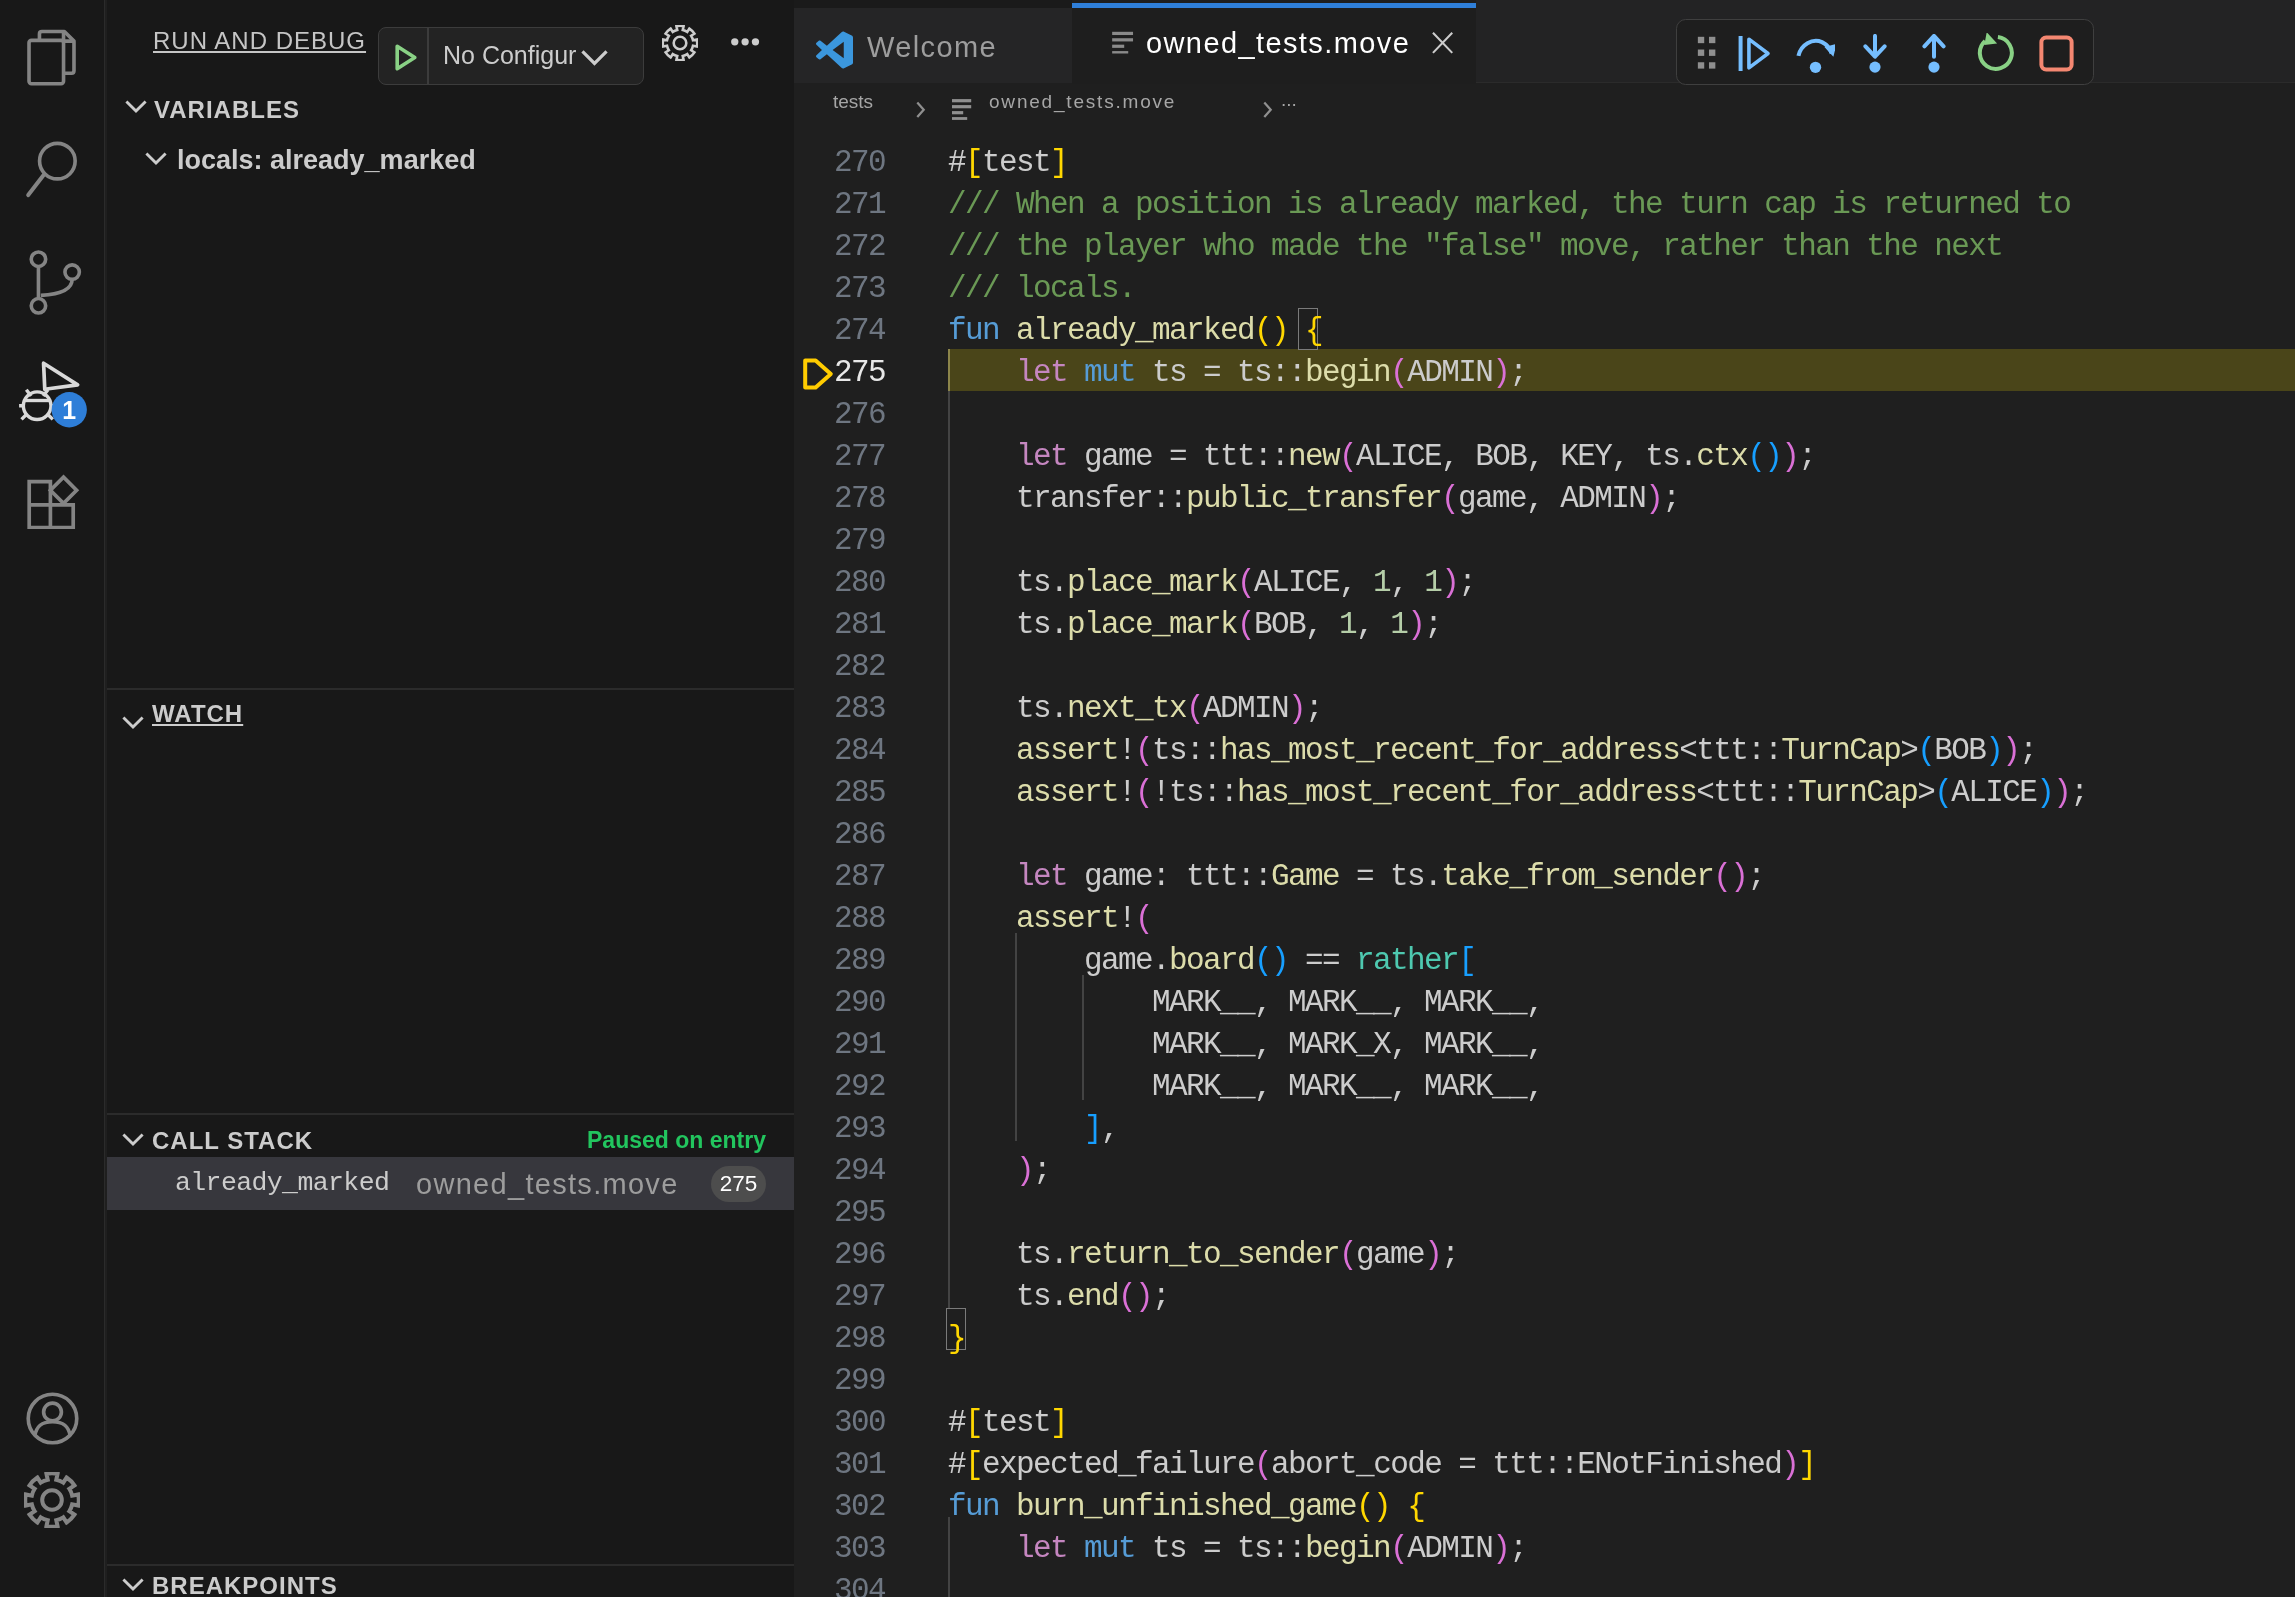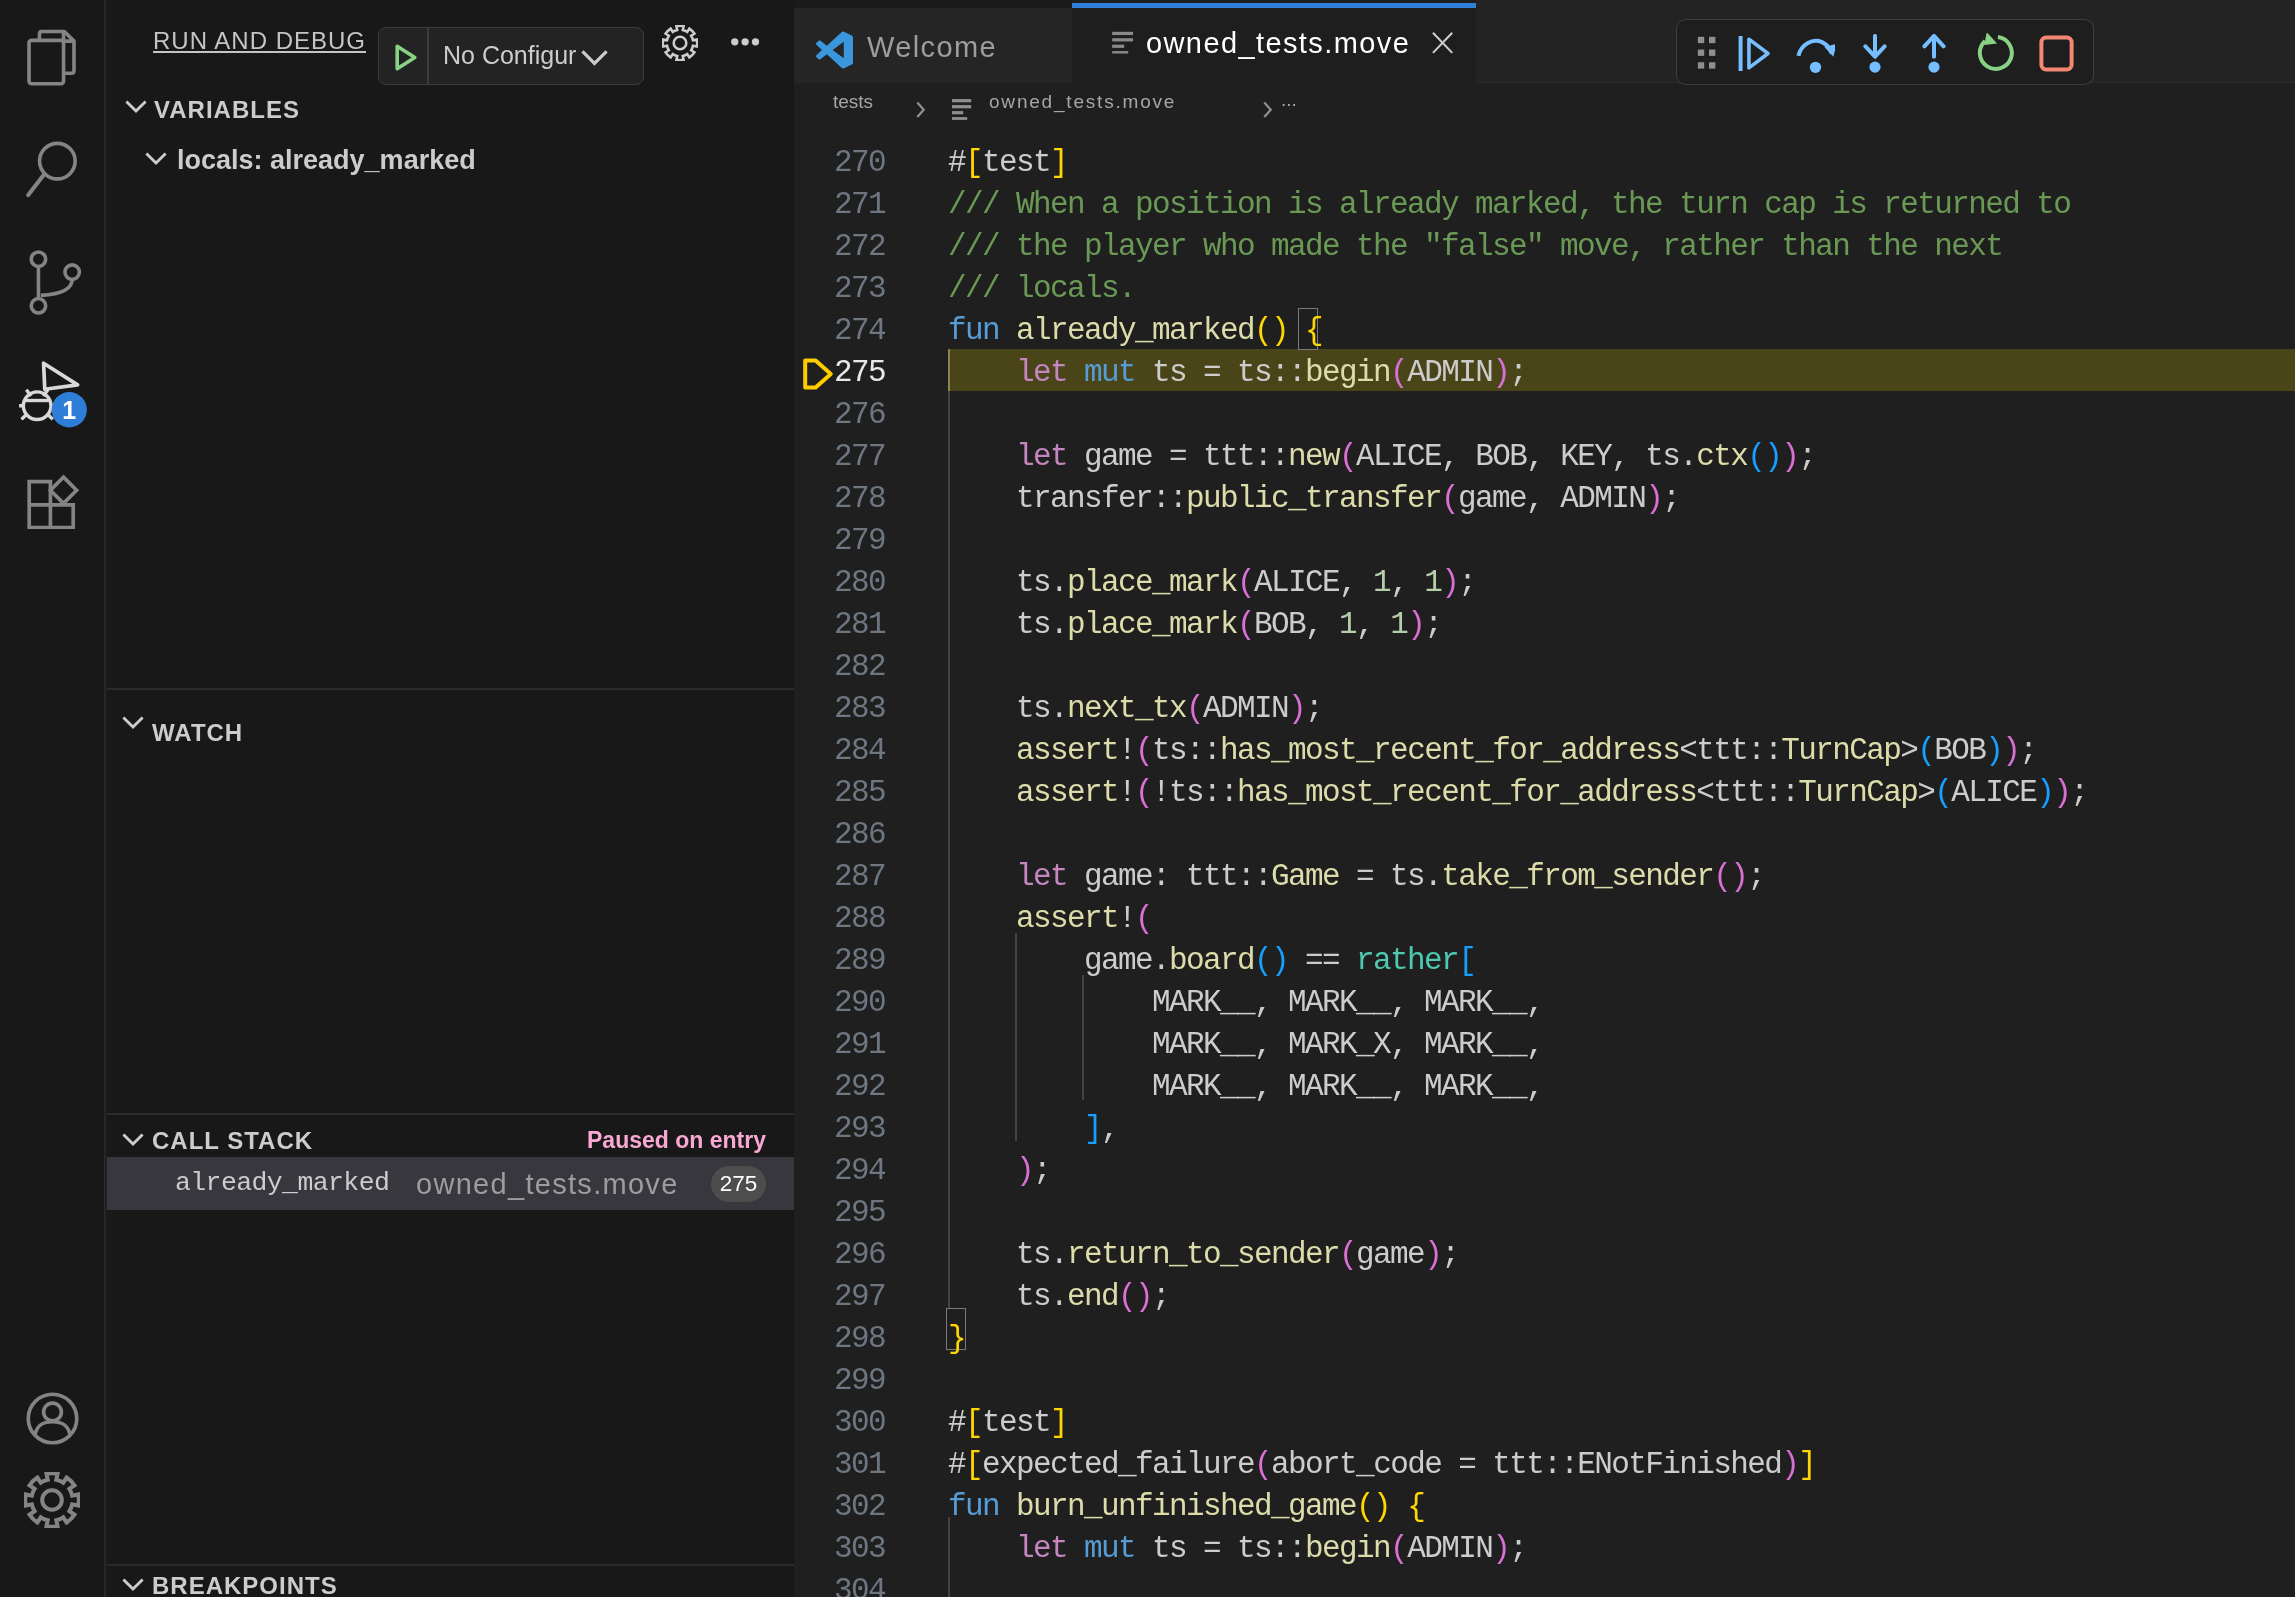--- a/index.html
+++ b/index.html
@@ -107,27 +107,27 @@
       </svg>
     <div class="abs sechead" style="left:47px; top:96px;">VARIABLES</div>
     <svg class="abs chev" style="left:37px; top:151px;" width="24" height="14.5" viewBox="0 0 30 18">
         <path d="M3 3 L15 15 L27 3" stroke="#cccccc" stroke-width="3.6" fill="none"></path>
       </svg>
     <div class="abs" style="left:70px; top:145px; font-weight:bold; font-size:27px; color:#cccccc;">locals: already_marked</div>
     <div class="divline" style="top:688px;"></div>
     <svg class="abs chev" style="left:13.7px; top:715px;" width="24" height="14.5" viewBox="0 0 30 18">
         <path d="M3 3 L15 15 L27 3" stroke="#cccccc" stroke-width="3.6" fill="none"></path>
       </svg>
-    <div class="abs sechead" style="left:45px; top:719px;">WATCH</div>
+    <div class="abs sechead" style="left:45px; top:700px;text-decoration:underline;">WATCH</div>
     <div class="divline" style="top:1113px;"></div>
     <svg class="abs chev" style="left:13.7px; top:1132px;" width="24" height="14.5" viewBox="0 0 30 18">
         <path d="M3 3 L15 15 L27 3" stroke="#cccccc" stroke-width="3.6" fill="none"></path>
       </svg>
     <div class="abs sechead" style="left:45px; top:1127px;">CALL STACK</div>
-    <div class="abs" style="left:480px; top:1127px; font-weight:bold; font-size:23px; color:#f9a8d4;">Paused on entry</div>
+    <div class="abs" style="left:480px; top:1127px; font-weight:bold; font-size:23px; color:#22c55e;">Paused on entry</div>
     <div class="abs" id="csrow" style="left:0; top:1157px; width:687px; height:53px; background:#37373d;">
       <div class="abs" style="left:68px; top:10.5px; font-family:'Liberation Mono',monospace; font-size:26.5px; letter-spacing:-0.6px; color:#cccccc;">already_marked</div>
       <div class="abs" style="left:309px; top:10.5px; font-size:29px; letter-spacing:1.3px; color:#9d9d9d;">owned_tests.move</div>
       <div class="abs" style="left:604px; top:8.8px; width:55px; height:36px; background:#4d4d4d; border-radius:18.5px; text-align:center; font-size:22.5px; color:#ffffff; line-height:36px;">275</div>
     </div>
     <div class="divline" style="top:1564px;"></div>
     <svg class="abs chev" style="left:13.7px; top:1577px;" width="24" height="14.5" viewBox="0 0 30 18">
         <path d="M3 3 L15 15 L27 3" stroke="#cccccc" stroke-width="3.6" fill="none"></path>
       </svg>
     <div class="abs sechead" style="left:45px; top:1572px;">BREAKPOINTS</div>

